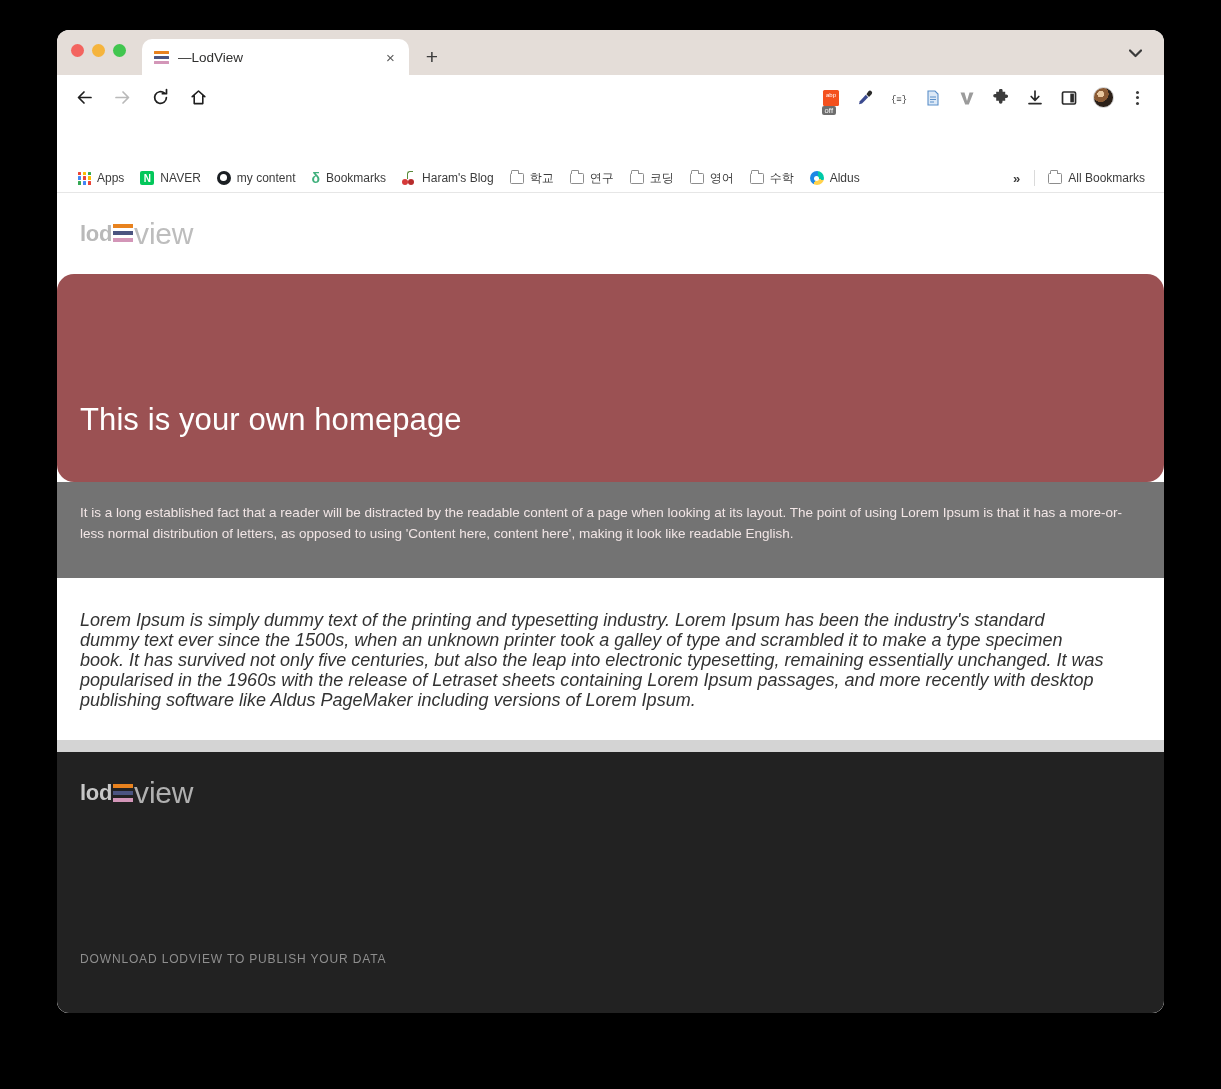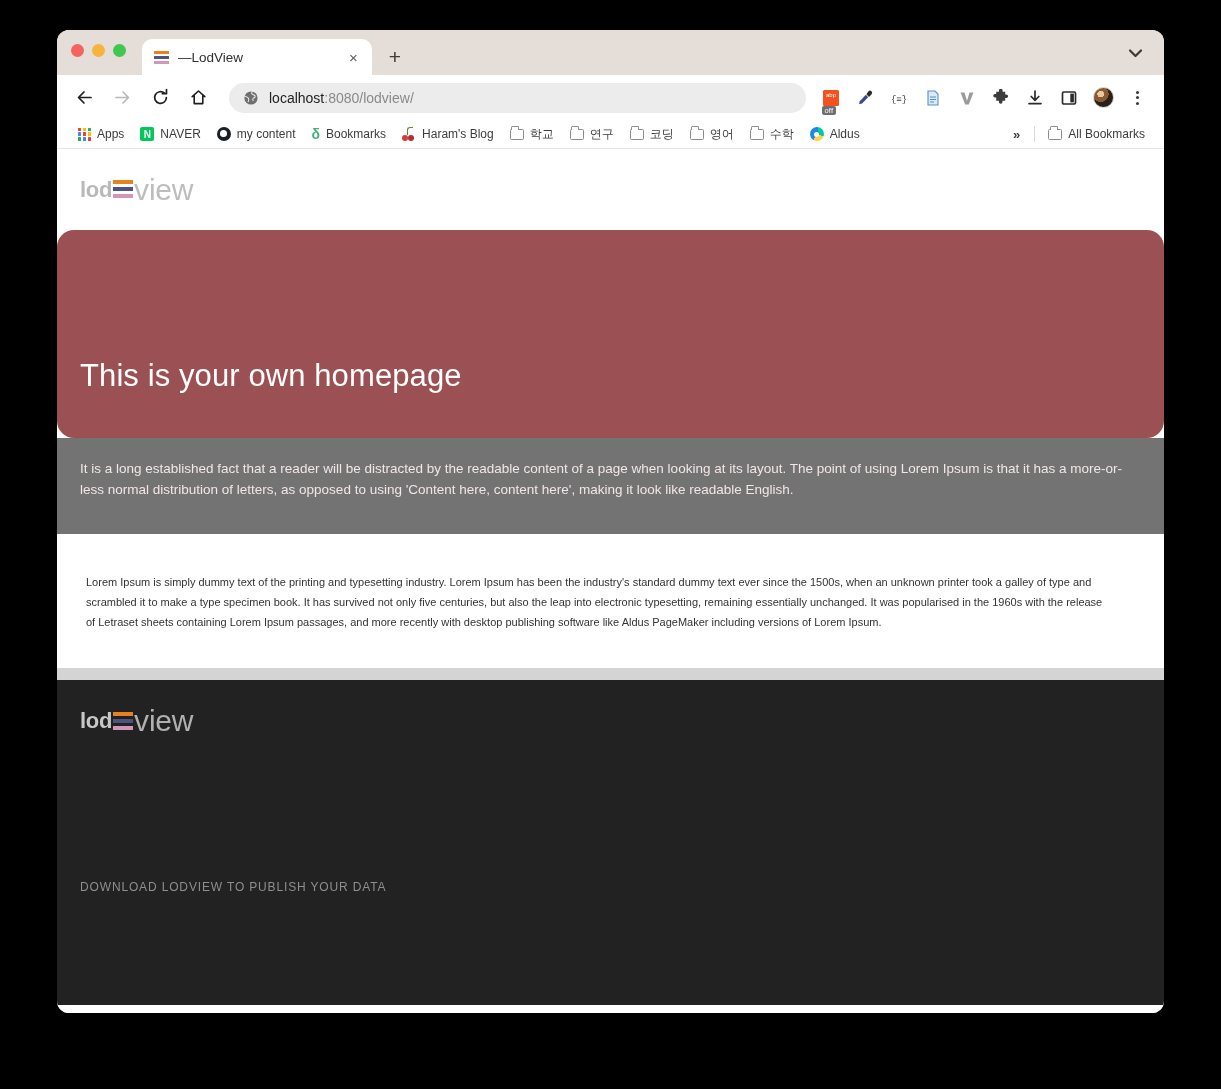--- a/index.html
+++ b/index.html
@@ -34,21 +34,21 @@
   .traffic-lights {
     display: flex; align-items: center; gap: 8px;
     height: 45px; padding-right: 16px; padding-bottom: 4px;
   }
   .light { width: 13px; height: 13px; border-radius: 50%; }
   .light.red { background: #f3645f; }
   .light.yellow { background: #f5b43d; }
   .light.green { background: #41c64f; }
 
   .tab {
-    width: 230px; height: 36px;
+    width: 267px; height: 36px;
     background: #ffffff;
     border-radius: 10px 10px 0 0;
     display: flex; align-items: center;
     padding: 0 10px 0 12px;
     position: relative;
   }
   .tab-favicon {
     width: 15px; height: 15px;
     display: flex; flex-direction: column; justify-content: center; gap: 2px;
     flex: 0 0 auto;
@@ -130,21 +130,21 @@
   .kebab { display: flex; flex-direction: column; gap: 2.5px; align-items: center; }
   .kebab i { width: 3px; height: 3px; border-radius: 50%; background: #3a3a3a; display: block; }
 
   
   .bookmarks {
     height: 29px;
     background: #ffffff;
     display: flex; align-items: center;
     padding: 0 10px 0 14px;
     border-bottom: 1px solid #e6e6e6;
-    font-size: 12px; color: #3c3c3c;
+    font-size: 12px; color: #3c3c3c; margin-top: 44px;
   }
   .bm {
     display: flex; align-items: center;
     height: 22px; padding: 0 7px; margin-right: 2px;
     border-radius: 4px; white-space: nowrap;
   }
   .bm .bm-label { margin-left: 6px; }
   .bm-folder-icon {
     width: 14px; height: 11px; flex: 0 0 auto;
     border: 1.3px solid #8d8d8d; border-radius: 1.5px;
@@ -243,23 +243,24 @@
     margin: 0;
     font-size: 13.5px; line-height: 21px; color: #f2e6e6;
     max-width: 1049px;
   }
 
   .body-section {
     background: #ffffff;
     padding: 32px 23px 30px 23px;
   }
   .body-section p {
-    margin: 6px;
-    font-size: 11px; line-height: 20px; color: #333333;
+    margin: 0;
+    font-size: 18px; line-height: 20px; color: #333333;
     max-width: 1026px;
+    font-style: italic;
   }
 
   .gray-strip { height: 12px; background: #d4d4d4; }
 
   .footer {
     background: #222222;
     height: 325px;
     padding: 24px 23px 0 23px;
     position: relative;
   }
@@ -316,29 +317,20 @@
         <path d="M15.4 9.5 a5.9 5.9 0 1 1 -1.9 -4.3" stroke="#1f1f1f" stroke-width="1.7" fill="none" stroke-linecap="round"></path>
         <path d="M15.5 1.6 L15.5 5.7 L11.4 5.7" stroke="#1f1f1f" stroke-width="1.7" fill="none" stroke-linecap="round" stroke-linejoin="round"></path>
       </svg>
     </div>
     <div class="nav-btn">
       <svg width="19" height="19" viewBox="0 0 19 19">
           <path d="M3.2 8.6 L9.5 3 L15.8 8.6 M5.2 7.6 V15.6 H13.8 V7.6" stroke="#1f1f1f" stroke-width="1.6" fill="none" stroke-linecap="round" stroke-linejoin="round"></path>
         </svg>
     </div>
 
-    <div class="omnibox">
-      <span class="site-icon">
-        <svg width="16" height="16" viewBox="0 0 16 16">
-          <circle cx="8" cy="8" r="6.6" fill="#6f6f6f"></circle>
-          <path d="M2.2 6.2 q2.2 .6 3.4 2.2 q.5 1.9 -.4 3.2 M9.2 1.9 q-1.2 1.6 .4 2.6 q1.9 .2 2.6 1.6 q-.1 1.7 -1.8 1.9 q-1.2 1.2 -.3 2.6" stroke="#e9e9e9" stroke-width="1.05" fill="none" stroke-linecap="round"></path>
-        </svg>
-      </span>
-      <span class="url"><b>localhost</b><span>:8080/lodview/</span></span>
-    </div>
 
     <div class="tb-icons">
       <div class="tb-icon">
         <svg width="18" height="18" viewBox="0 0 18 18">
             <rect x="1" y="1" width="16" height="16" rx="1.5" fill="#f4511e"></rect>
             <text x="9" y="8.4" font-size="6" fill="#fff" text-anchor="middle" font-family="Liberation Sans, sans-serif">abp</text>
           </svg>
         <span class="ext-badge">off</span>
       </div>
       <div class="tb-icon">

